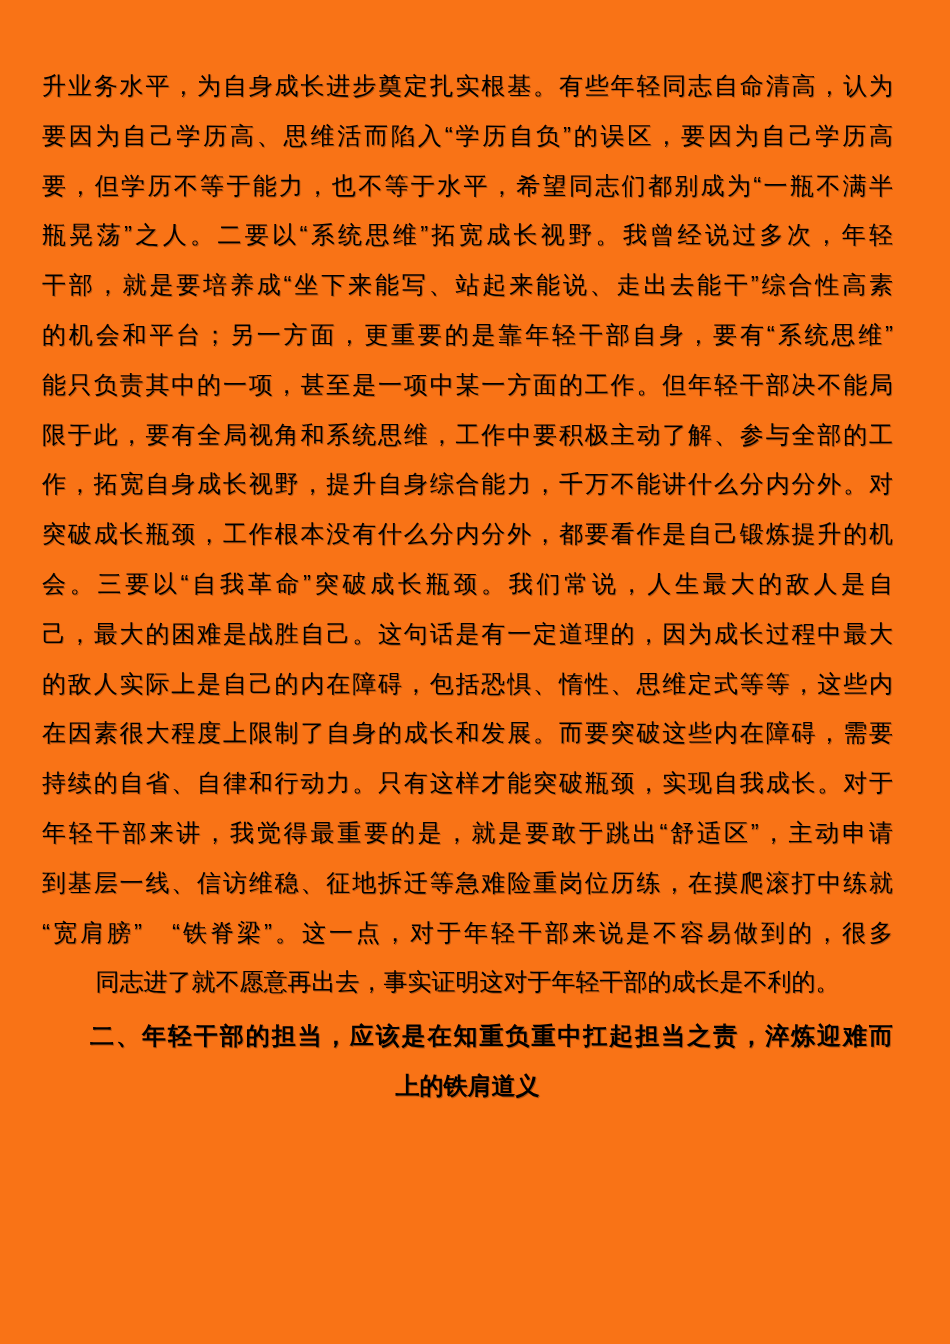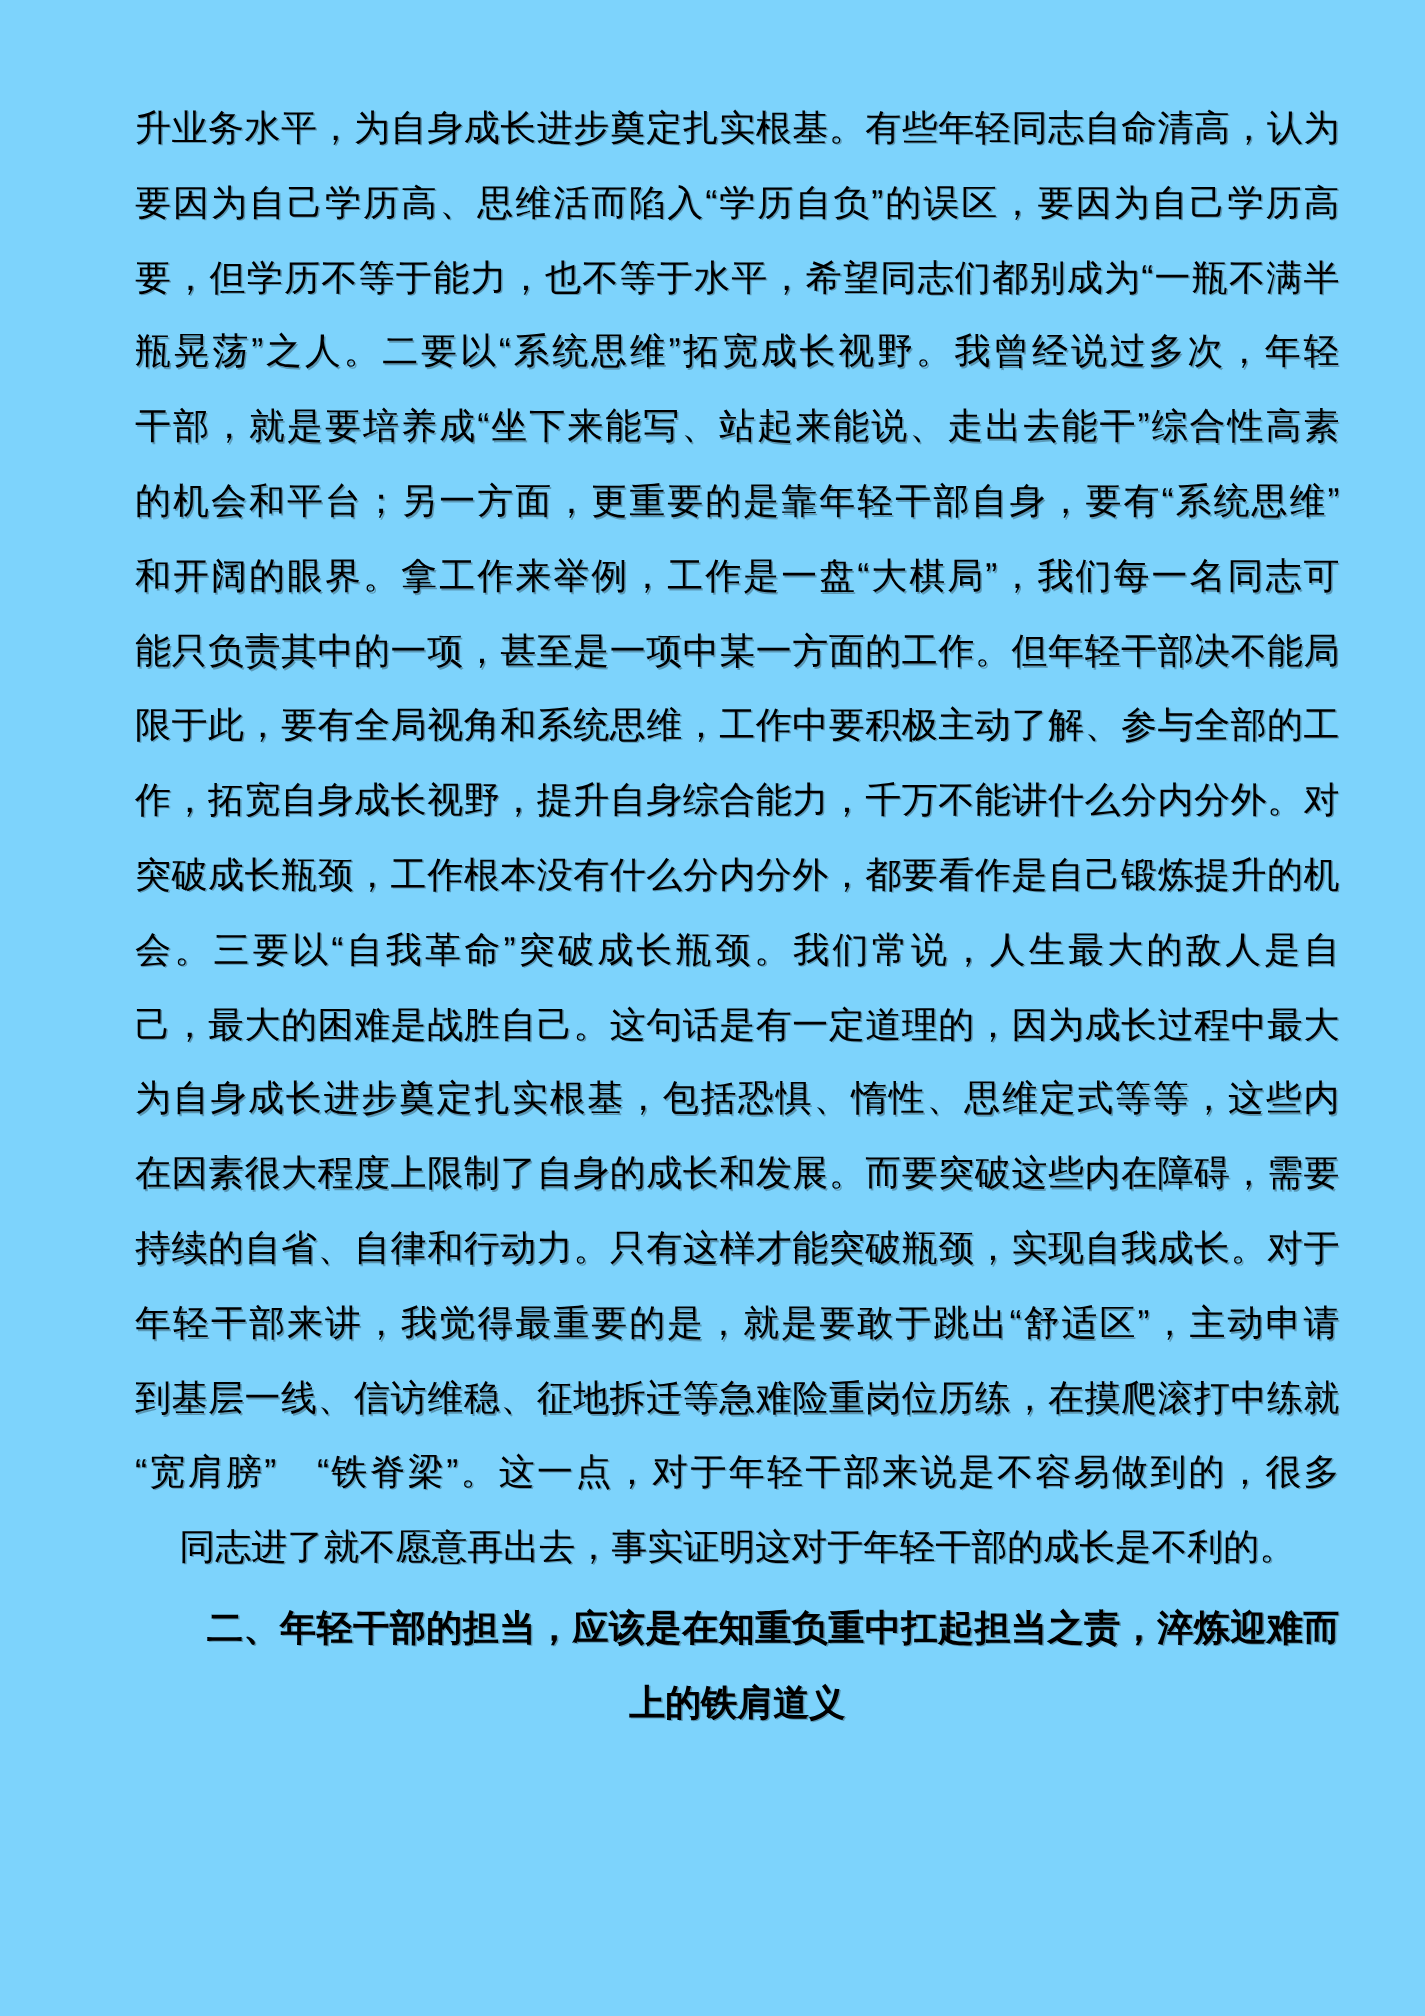--- a/index.html
+++ b/index.html
@@ -9,22 +9,22 @@
   }
   body {
     width: 950px;
     height: 1344px;
     overflow: hidden;
   }
   .page {
     box-sizing: border-box;
     width: 950px;
     height: 1344px;
-    padding: 61px 57px 0 90px;
-    background: #7dd3fc;
+    padding: 61px 57px 0 42px;
+    background: #f97316;
   }
   .line {
     font-family: "Liberation Sans", sans-serif;
     font-size: 24px;
     line-height: 49.8px;
     height: 49.8px;
     overflow: hidden;
     color: #000000;
     text-shadow: 1px 1px 0 rgba(0,0,0,0.28);
     white-space: normal;
@@ -50,28 +50,27 @@
 <body>
 
 <div class="page">
   <div>
     <div class="line just">升业务水平，为自身成长进步奠定扎实根基。有些年轻同志自命清高，认为</div>
     <div class="line just">要因为自己学历高、思维活而陷入“学历自负”的误区，要因为自己学历高</div>
     <div class="line just">要，但学历不等于能力，也不等于水平，希望同志们都别成为“一瓶不满半</div>
     <div class="line just">瓶晃荡”之人。二要以“系统思维”拓宽成长视野。我曾经说过多次，年轻</div>
     <div class="line just">干部，就是要培养成“坐下来能写、站起来能说、走出去能干”综合性高素</div>
     <div class="line just">的机会和平台；另一方面，更重要的是靠年轻干部自身，要有“系统思维”</div>
-    <div class="line just">和开阔的眼界。拿工作来举例，工作是一盘“大棋局”，我们每一名同志可</div>
     <div class="line just">能只负责其中的一项，甚至是一项中某一方面的工作。但年轻干部决不能局</div>
     <div class="line just">限于此，要有全局视角和系统思维，工作中要积极主动了解、参与全部的工</div>
     <div class="line just">作，拓宽自身成长视野，提升自身综合能力，千万不能讲什么分内分外。对</div>
     <div class="line just">突破成长瓶颈，工作根本没有什么分内分外，都要看作是自己锻炼提升的机</div>
     <div class="line just">会。三要以“自我革命”突破成长瓶颈。我们常说，人生最大的敌人是自</div>
     <div class="line just">己，最大的困难是战胜自己。这句话是有一定道理的，因为成长过程中最大</div>
-    <div class="line just">为自身成长进步奠定扎实根基，包括恐惧、惰性、思维定式等等，这些内</div>
+    <div class="line just">的敌人实际上是自己的内在障碍，包括恐惧、惰性、思维定式等等，这些内</div>
     <div class="line just">在因素很大程度上限制了自身的成长和发展。而要突破这些内在障碍，需要</div>
     <div class="line just">持续的自省、自律和行动力。只有这样才能突破瓶颈，实现自我成长。对于</div>
     <div class="line just">年轻干部来讲，我觉得最重要的是，就是要敢于跳出“舒适区”，主动申请</div>
     <div class="line just">到基层一线、信访维稳、征地拆迁等急难险重岗位历练，在摸爬滚打中练就</div>
     <div class="line just">“宽肩膀”　“铁脊梁”。这一点，对于年轻干部来说是不容易做到的，很多</div>
     <div class="line">同志进了就不愿意再出去，事实证明这对于年轻干部的成长是不利的。</div>
   </div>
 
   <div class="heading-block">
     <div class="line heading-line just indent2">二、年轻干部的担当，应该是在知重负重中扛起担当之责，淬炼迎难而</div>

